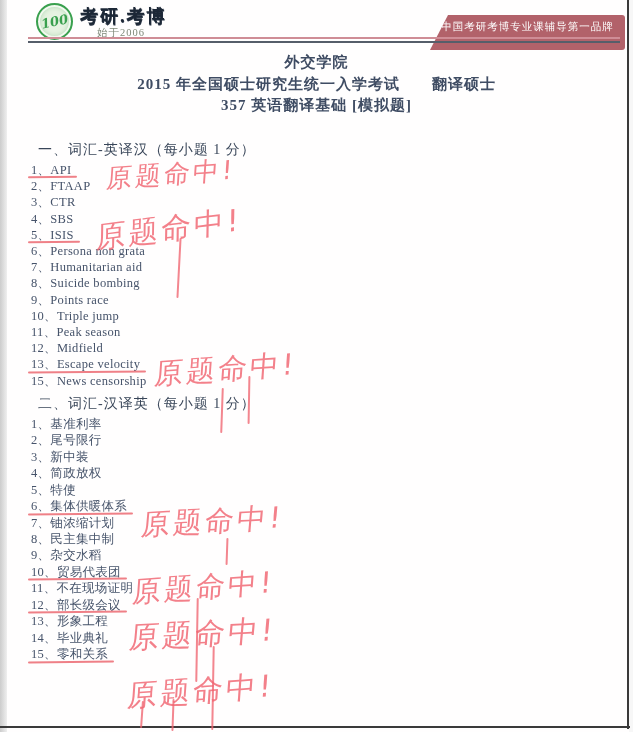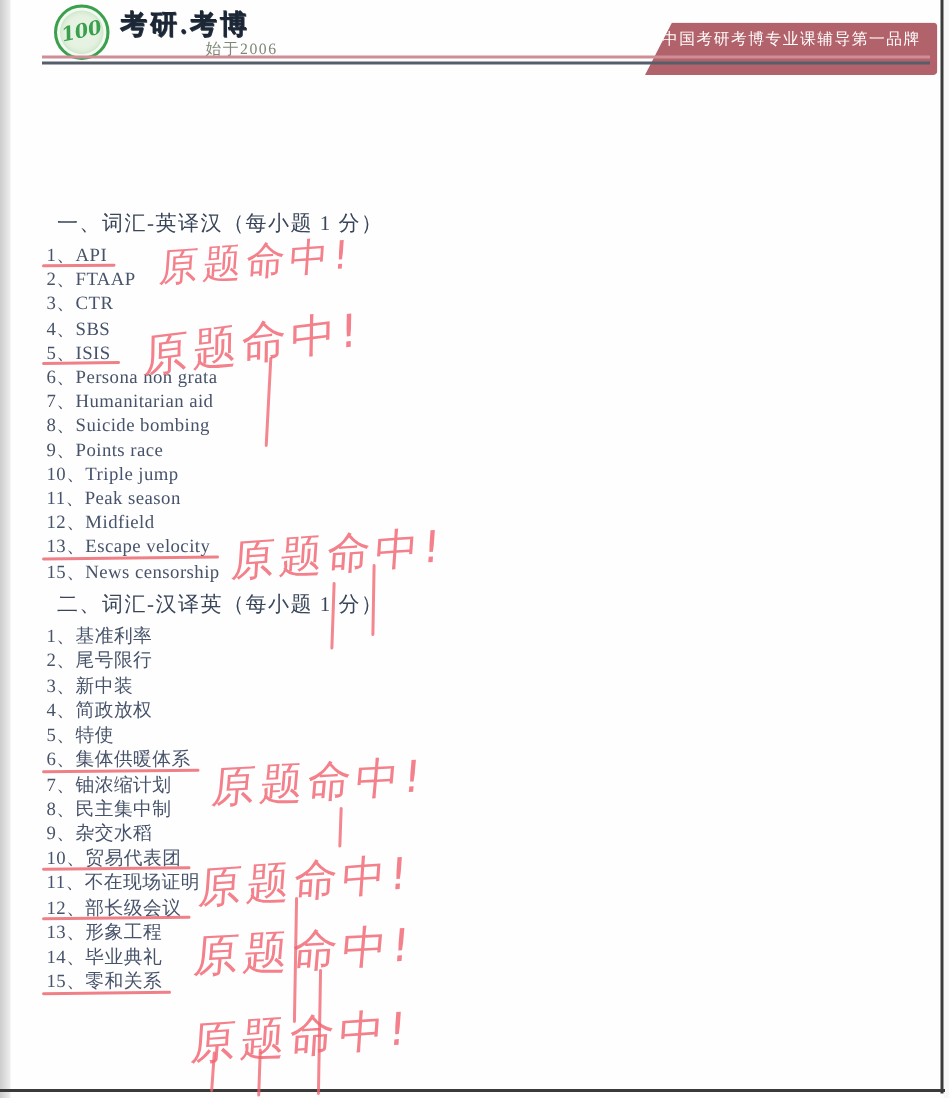--- a/index.html
+++ b/index.html
@@ -14,21 +14,21 @@
 
   
   .logo-circle{position:absolute;left:36px;top:3px;width:33px;height:33px;border-radius:50%;
                border:2px solid var(--green,#3aa04e);background:#e7f3e2;
                box-shadow:inset 0 0 0 2px #f2f9ef, inset 0 0 6px rgba(58,160,78,.55);
                display:flex;align-items:center;justify-content:center;}
   .logo-mark{font-family:"DejaVu Serif",serif;font-style:italic;font-weight:bold;
              font-size:13px;color:var(--green,#3aa04e);transform:rotate(-12deg);}
   .logotype{position:absolute;left:80px;top:4px;font-size:18px;font-weight:bold;
             color:#1c2736;letter-spacing:2px;text-shadow:.5px .5px 0 #2a3545;}
-  .logo-sub{position:absolute;left:97px;top:26px;font-size:10.5px;color:#7e8878;letter-spacing:1px;margin-left:40px;}
+  .logo-sub{position:absolute;left:97px;top:26px;font-size:10.5px;color:#7e8878;letter-spacing:1px;}
   .banner{position:absolute;left:430px;top:15px;width:195px;height:35px;line-height:23px;
           background:var(--banner,#b2626a);color:#fff;font-size:10.5px;letter-spacing:1px;
           text-align:center;clip-path:polygon(18px 0,100% 0,100% 100%,0 100%);
           border-radius:0 3px 3px 0;font-family:"Liberation Sans",sans-serif;}
   .rule-red{position:absolute;left:28px;top:37px;width:592px;height:2px;background:#cf8d96;}
   .rule-dark{position:absolute;left:28px;top:41px;width:592px;height:2px;background:#565e6a;}
 
   
   .title-block{position:absolute;left:0;top:52px;width:633px;text-align:center;
                color:#3f4c63;font-weight:600;font-size:15px;line-height:21.5px;letter-spacing:1px;}
@@ -62,20 +62,25 @@
 
   <div class="logo-circle">
     <span class="logo-mark">100</span>
   </div>
   <div class="logotype">考研.考博</div>
   <div class="logo-sub">始于2006</div>
   <div class="banner">中国考研考博专业课辅导第一品牌</div>
   <div class="rule-red"></div>
   <div class="rule-dark"></div>
 
+  <div class="title-block">
+    <div>外交学院</div>
+    <div>2015 年全国硕士研究生统一入学考试　　翻译硕士</div>
+    <div>357 英语翻译基础 [模拟题]</div>
+  </div>
 
   <div class="sections">
     <div class="sec sec1">
       <div class="sec-heading">一、词汇-英译汉（每小题 1 分）</div>
       <div class="items">
           <div class="item hit">1、API</div>
           <div class="item">2、FTAAP</div>
           <div class="item">3、CTR</div>
           <div class="item">4、SBS</div>
           <div class="item hit">5、ISIS</div>

